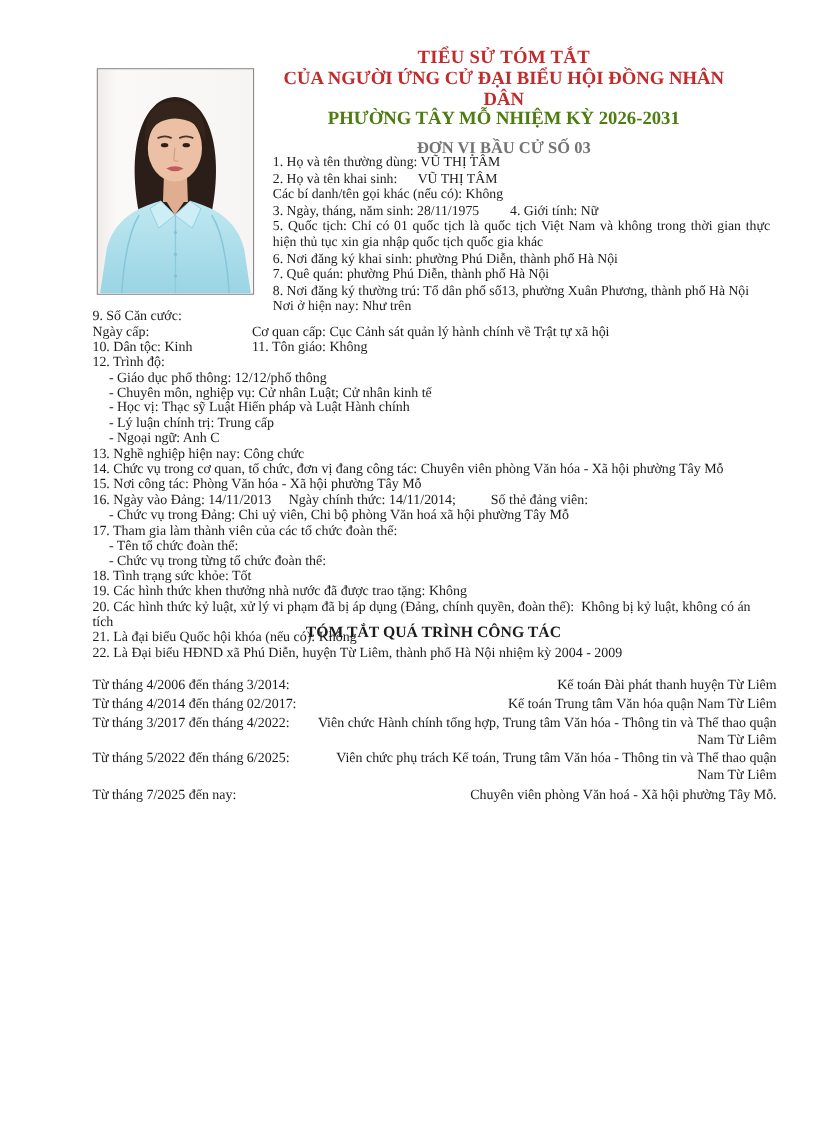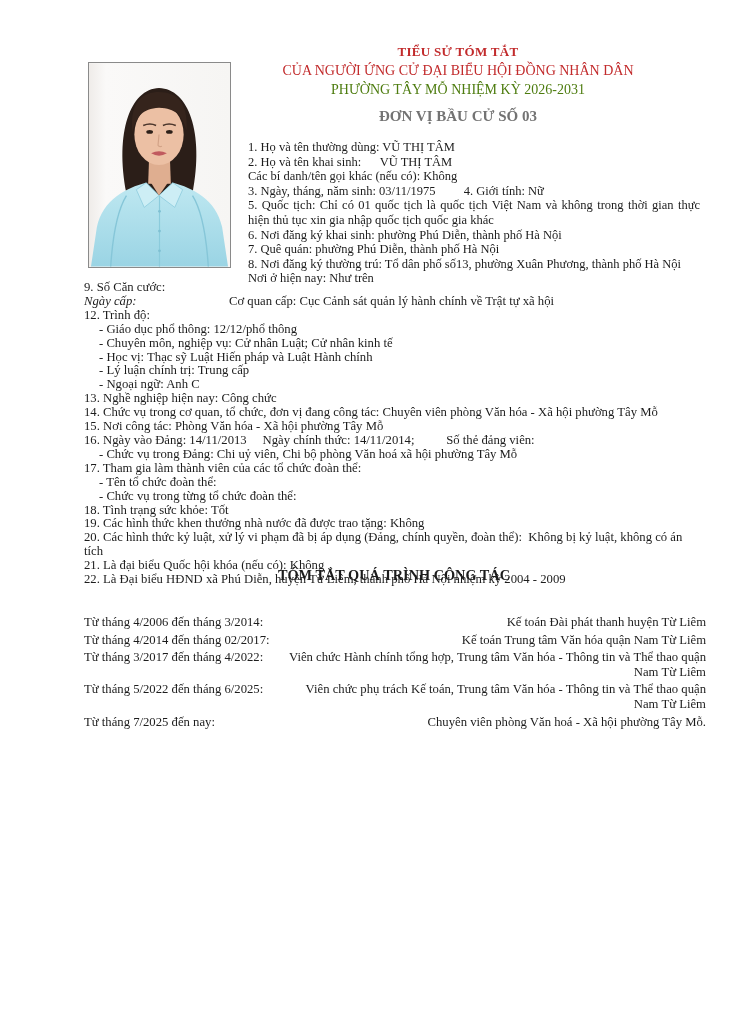--- a/index.html
+++ b/index.html
@@ -9,33 +9,33 @@
     overflow:hidden;
   }
   
   .photo {
     position:absolute; left:88px; top:62px; width:143px; height:206px;
     border:1px solid #8a8a8a; box-sizing:border-box; background:#f7f6f4;
   }
   .photo svg { display:block; width:100%; height:100%; }
   
   .header-block { position:absolute; left:244px; top:42px; width:428px; text-align:center; }
-  .title-1 { font-size:13px; font-weight:bold; letter-spacing:.3px; line-height:20px; }
-  .title-2 { font-size:14px; font-weight:normal; line-height:18.5px;text-align:center; }
+  .title-1 { font-size:17px; font-weight:bold; letter-spacing:.3px; line-height:20px; }
+  .title-2 { font-size:17px; font-weight:bold; line-height:18.5px;text-align:center; }
   .unit-line { font-size:15px; font-weight:bold; margin-top:8px; line-height:18px; }
   
   .personal-block { position:absolute; left:248px; top:140px; width:452px; font-size:12.5px; line-height:14.6px; }
   .pline { white-space:pre-wrap; }
   .pline.justify { white-space:normal; text-align:justify; }
   
   .details-block { position:absolute; left:84px; top:281px; width:620px; font-size:12.7px; line-height:13.9px; }
   .dline { white-space:pre-wrap; }
   .dline.indent { padding-left:15px; }
   .two-col { display:flex; }
-  .two-col .col-l { flex:0 0 145px; white-space:pre-wrap;font-style:italic; }
+  .two-col .col-l { flex:0 0 145px; white-space:pre-wrap; }
   .two-col .col-r { flex:1 1 auto; white-space:pre-wrap; }
   
   .section-title { position:absolute; left:84px; top:567px; width:620px; text-align:center; font-weight:bold; font-size:14.3px; }
   .career-table { position:absolute; left:84px; top:615px; width:622px; font-size:12.7px; line-height:14.6px; }
   .career-row { display:flex; margin-bottom:3px; }
   .career-period { flex:0 0 199px; }
   .career-role { flex:1 1 auto;text-align:right; }
 </style>
 </head>
 <body>
@@ -96,33 +96,37 @@
     <div class="title-1" style="color:#C22B2C">TIỂU SỬ TÓM TẮT</div>
     <div class="title-2" style="color:#C22B2C">CỦA NGƯỜI ỨNG CỬ ĐẠI BIỂU HỘI ĐỒNG NHÂN DÂN</div>
     <div class="title-2" style="color:#4d7c0f">PHƯỜNG TÂY MỖ NHIỆM KỲ 2026-2031</div>
     <div class="unit-line" style="color:#737373">ĐƠN VỊ BẦU CỬ SỐ 03</div>
   </div>
 
   <div class="personal-block">
     <div class="pline">1. Họ và tên thường dùng: VŨ THỊ TÂM</div>
     <div class="pline">2. Họ và tên khai sinh:      VŨ THỊ TÂM</div>
     <div class="pline">Các bí danh/tên gọi khác (nếu có): Không</div>
-    <div class="pline">3. Ngày, tháng, năm sinh: 03/11/1975         4. Giới tính: Nữ</div>
+    <div class="pline">3. Ngày, tháng, năm sinh: 28/11/1975         4. Giới tính: Nữ</div>
     <div class="pline justify">5. Quốc tịch: Chỉ có 01 quốc tịch là quốc tịch Việt Nam và không trong thời gian thực hiện thủ tục xin gia nhập quốc tịch quốc gia khác</div>
     <div class="pline">6. Nơi đăng ký khai sinh: phường Phú Diễn, thành phố Hà Nội</div>
     <div class="pline">7. Quê quán: phường Phú Diễn, thành phố Hà Nội</div>
     <div class="pline">8. Nơi đăng ký thường trú: Tổ dân phố số13, phường Xuân Phương, thành phố Hà Nội</div>
     <div class="pline">Nơi ở hiện nay: Như trên</div>
   </div>
 
   <div class="details-block">
     <div class="dline">9. Số Căn cước:</div>
     <div class="two-col">
       <span class="col-l">Ngày cấp:</span>
       <span class="col-r">Cơ quan cấp: Cục Cảnh sát quản lý hành chính về Trật tự xã hội</span>
+    </div>
+    <div class="two-col">
+      <span class="col-l">10. Dân tộc: Kinh</span>
+      <span class="col-r">11. Tôn giáo: Không</span>
     </div>
     <div class="dline">12. Trình độ:</div>
     <div class="dline indent">- Giáo dục phổ thông: 12/12/phổ thông</div>
     <div class="dline indent">- Chuyên môn, nghiệp vụ: Cử nhân Luật; Cử nhân kinh tế</div>
     <div class="dline indent">- Học vị: Thạc sỹ Luật Hiến pháp và Luật Hành chính</div>
     <div class="dline indent">- Lý luận chính trị: Trung cấp</div>
     <div class="dline indent">- Ngoại ngữ: Anh C</div>
     <div class="dline">13. Nghề nghiệp hiện nay: Công chức</div>
     <div class="dline">14. Chức vụ trong cơ quan, tổ chức, đơn vị đang công tác: Chuyên viên phòng Văn hóa - Xã hội phường Tây Mỗ</div>
     <div class="dline">15. Nơi công tác: Phòng Văn hóa - Xã hội phường Tây Mỗ</div>

